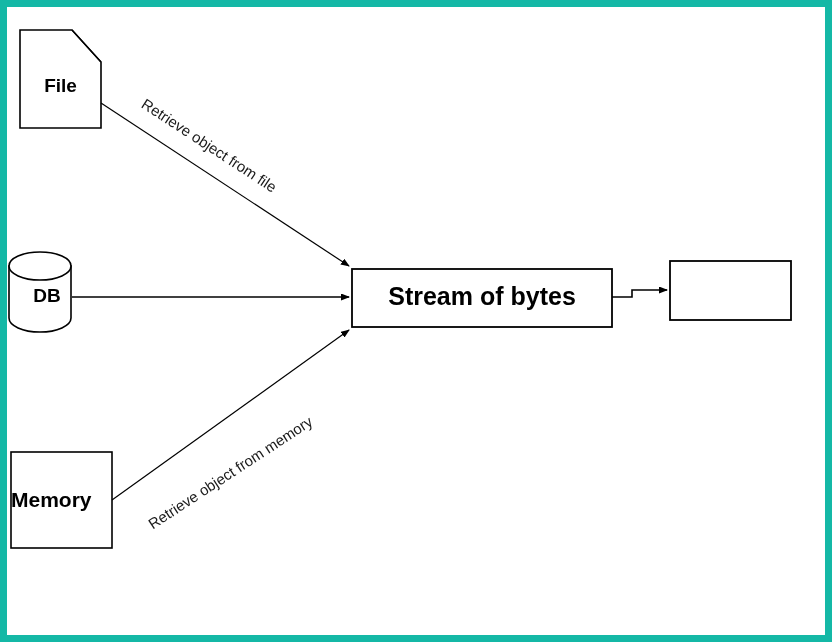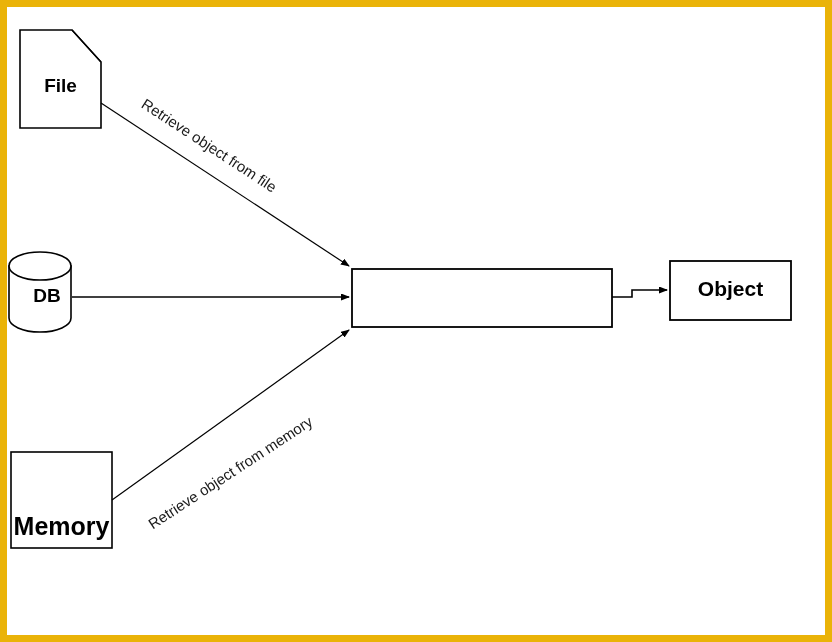--- a/index.html
+++ b/index.html
@@ -7,21 +7,21 @@
     padding: 0;
     background: #ffffff;
   }
   body {
     font-family: "Liberation Sans", sans-serif;
   }
   #canvas {
     position: relative;
     width: 832px;
     height: 642px;
-    background: #eab308;
+    background: #14b8a6;
     box-sizing: border-box;
     overflow: hidden;
   }
   #inner {
     position: absolute;
     left: 7px;
     top: 7px;
     width: 818px;
     height: 628px;
     background: #ffffff;
@@ -91,22 +91,22 @@
 
     <line x1="112" y1="500" x2="349" y2="330" stroke="#000000" stroke-width="1.2" marker-end="url(#arrowhead)"></line>
 
     <path d="M 612 297 L 632 297 L 632 290 L 667 290" fill="none" stroke="#000000" stroke-width="1.6" marker-end="url(#arrowhead)"></path>
   </svg>
 
   <div class="node-label" style="left:20px; top:75px; width:81px; font-size:19px;">File</div>
 
   <div class="node-label" style="left:9px; top:285px; width:76px; font-size:19px;">DB</div>
 
-  <div class="node-label" style="left:11px; top:488px; width:101px; font-size:25px;margin-top:24px;">Memory</div>
+  <div class="node-label" style="left:11px; top:488px; width:77px; font-size:21px;">Memory</div>
 
+  <div class="node-label" style="left:352px; top:282px; width:260px; font-size:25px;">Stream of bytes</div>
 
-  <div class="node-label" style="left:670px; top:277px; width:121px; font-size:21px;">Object</div>
 
   <div class="edge-label rot-down" style="left:148px; top:95px;">Retrieve object from file</div>
 
 
   <div class="edge-label rot-up" style="left:145px; top:518px;">Retrieve object from memory</div>
 </div>
 
 </body></html>

